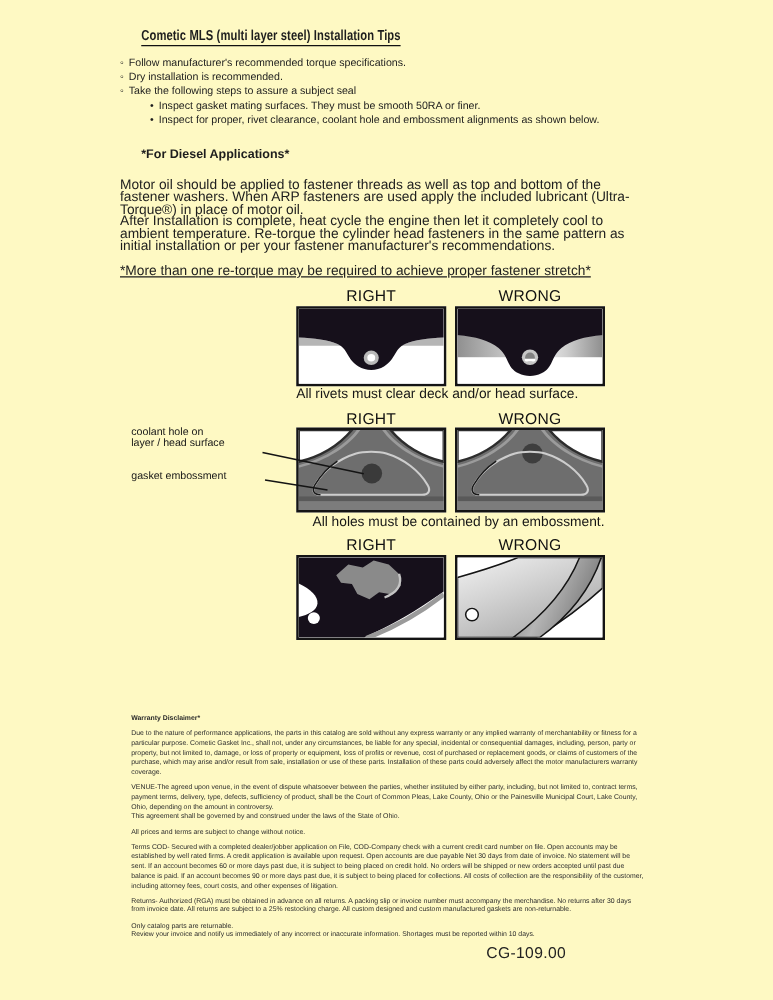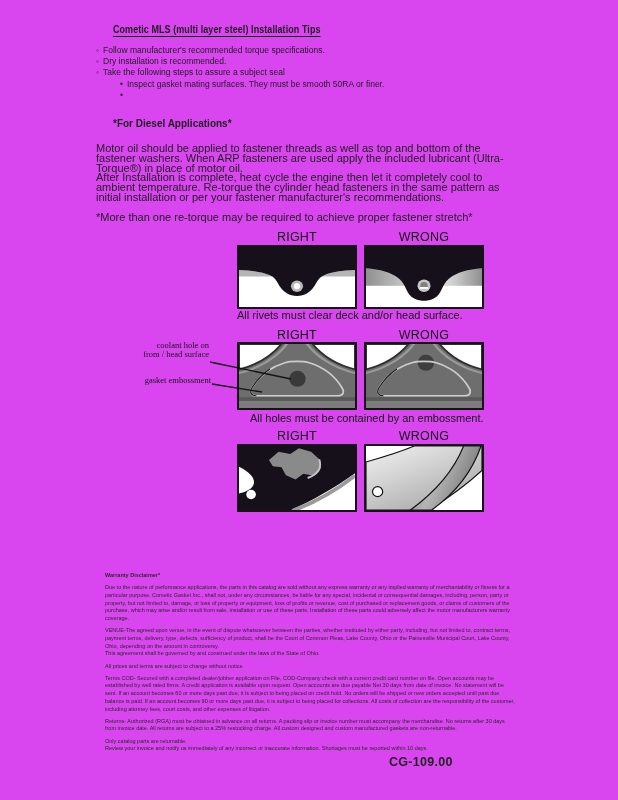--- a/index.html
+++ b/index.html
@@ -1,37 +1,37 @@
 <!DOCTYPE html>
 <html><head>
 <meta charset="utf-8">
 <style>
   html,body{margin:0;padding:0;background:#fff;}
-  .page{position:relative;width:618px;height:800px;background:#d946ef;overflow:hidden;
+  .page{position:relative;width:618px;height:800px;background:#fef9c3;overflow:hidden;
         font-family:"Liberation Sans", sans-serif;color:#1d1d1d;}
   .title{position:absolute;left:113px;top:23px;font-size:11.5px;font-weight:700;
          border-bottom:1.6px solid #111;padding-bottom:1px;white-space:nowrap;
          transform:scaleX(0.78);transform-origin:0 0;letter-spacing:0.1px;}
   .bullets{position:absolute;left:96px;top:45px;width:460px;font-size:8.5px;line-height:11.2px;}
   .b-row{display:flex;}
   .b-row.sub{padding-left:24px;}
   .b-mark{width:7px;flex:0 0 7px;}
   .heading{position:absolute;left:113px;top:118px;font-size:10px;font-weight:700;text-align:center;}
   .para{position:absolute;left:96px;width:408px;font-size:11px;line-height:10.2px;margin-top:12px;}
   .dg-label{position:absolute;width:120px;text-align:center;font-size:12.5px;color:#111;letter-spacing:0.2px;}
   .panel{position:absolute;width:120px;border:2px solid #141414;box-sizing:border-box;background:#fff;}
   .panel svg{display:block;width:100%;height:100%;}
   .caption{position:absolute;font-size:11px;line-height:9.5px;color:#161616;}
-  .callout{position:absolute;width:104px;text-align:right;font-size:8.5px;line-height:9.2px;color:#161616;font-family:Liberation Serif, serif;}
+  .callout{position:absolute;width:104px;text-align:left;font-size:8.5px;line-height:9.2px;color:#161616;}
   .leaders{position:absolute;left:205px;top:353px;width:100px;height:45px;}
   .legal{position:absolute;left:105px;top:572px;width:410px;font-size:5.5px;line-height:7.7px;color:#2a2a2a;}
   .legal p{margin:0 0 4.5px 0;}
   .legal p.tight{margin:0;}
   .legal .lg-head{font-weight:700;margin:0 0 4.5px 0;}
-  .doc-code{position:absolute;left:389px;top:755px;font-size:12.5px;letter-spacing:0.3px;color:#222;font-weight:bold;}
+  .doc-code{position:absolute;left:389px;top:755px;font-size:12.5px;letter-spacing:0.3px;color:#222;}
 </style>
 </head>
 <body>
 
 <div class="page">
 
   <div class="title">Cometic MLS (multi layer steel) Installation Tips</div>
 
   <div class="bullets">
     <div class="b-row">
@@ -45,27 +45,28 @@
     <div class="b-row">
       <span class="b-mark">◦</span>
       <span>Take the following steps to assure a subject seal</span>
     </div>
     <div class="b-row sub">
       <span class="b-mark">•</span>
       <span>Inspect gasket mating surfaces.  They must be smooth 50RA or finer.</span>
     </div>
     <div class="b-row sub">
       <span class="b-mark">•</span>
+      <span>Inspect for proper, rivet clearance, coolant hole and embossment alignments as shown below.</span>
     </div>
   </div>
 
   <div class="heading">*For Diesel Applications*</div>
   <div class="para" style="top:131px;">Motor oil should be applied to fastener threads as well as top and bottom of the fastener washers. When ARP fasteners are used apply the included lubricant (Ultra-Torque®) in place of motor oil.</div>
   <div class="para" style="top:160px;">After Installation is complete, heat cycle the engine then let it completely cool to ambient temperature. Re-torque the cylinder head fasteners in the same pattern as initial installation or per your fastener manufacturer's recommendations.</div>
-  <div class="para" style="top:200px;">*More than one re-torque may be required to achieve proper fastener stretch*</div>
+  <div class="para" style="top:200px;text-decoration:underline;">*More than one re-torque may be required to achieve proper fastener stretch*</div>
 
   <span class="dg-label" style="left:237px;top:230px;">RIGHT</span>
   <span class="dg-label" style="left:364px;top:230px;">WRONG</span>
 
   <div class="panel" style="left:237px;top:245px;height:64px;">
     <svg viewBox="0 0 240 130" preserveAspectRatio="none">
       <rect width="240" height="130" fill="#ffffff"></rect>
       <path d="M0,50 C26,51 48,54 64,61 L72,64 L0,64 Z" fill="#b5b5b5"></path>
       <path d="M240,50 C214,51 192,54 176,61 L168,64 L240,64 Z" fill="#b5b5b5"></path>
       <path d="M0,0 H240 V50 C214,51 192,54 176,61 C158,69 161,87 141,100 C129,108 111,108 99,100 C79,87 82,69 64,61 C48,54 26,51 0,50 Z" fill="#16101b"></path>
@@ -92,21 +93,21 @@
       <rect x="111" y="86.5" width="18" height="5" rx="2.5" fill="#ffffff"></rect>
     </svg>
   </div>
   <div class="caption" style="left:237px;top:311px;">All rivets must clear deck and/or head surface.</div>
 
   <span class="dg-label" style="left:237px;top:328px;">RIGHT</span>
   <span class="dg-label" style="left:364px;top:328px;">WRONG</span>
 
   <div class="callout" style="left:105px;top:341px;">
     <div>coolant hole on</div>
-    <div>from / head surface</div>
+    <div>layer / head surface</div>
   </div>
   <div class="callout" style="left:105px;top:376px;width:106px;">
     <div>gasket embossment</div>
   </div>
 
   <div class="panel" style="left:237px;top:342px;height:68px;">
     <svg viewBox="0 0 240 136" preserveAspectRatio="none">
       <rect width="240" height="136" fill="#6e6e6e"></rect>
       <rect y="113" width="240" height="8" fill="#595959"></rect>
       <rect y="121" width="240" height="15" fill="#7c7c7c"></rect>

